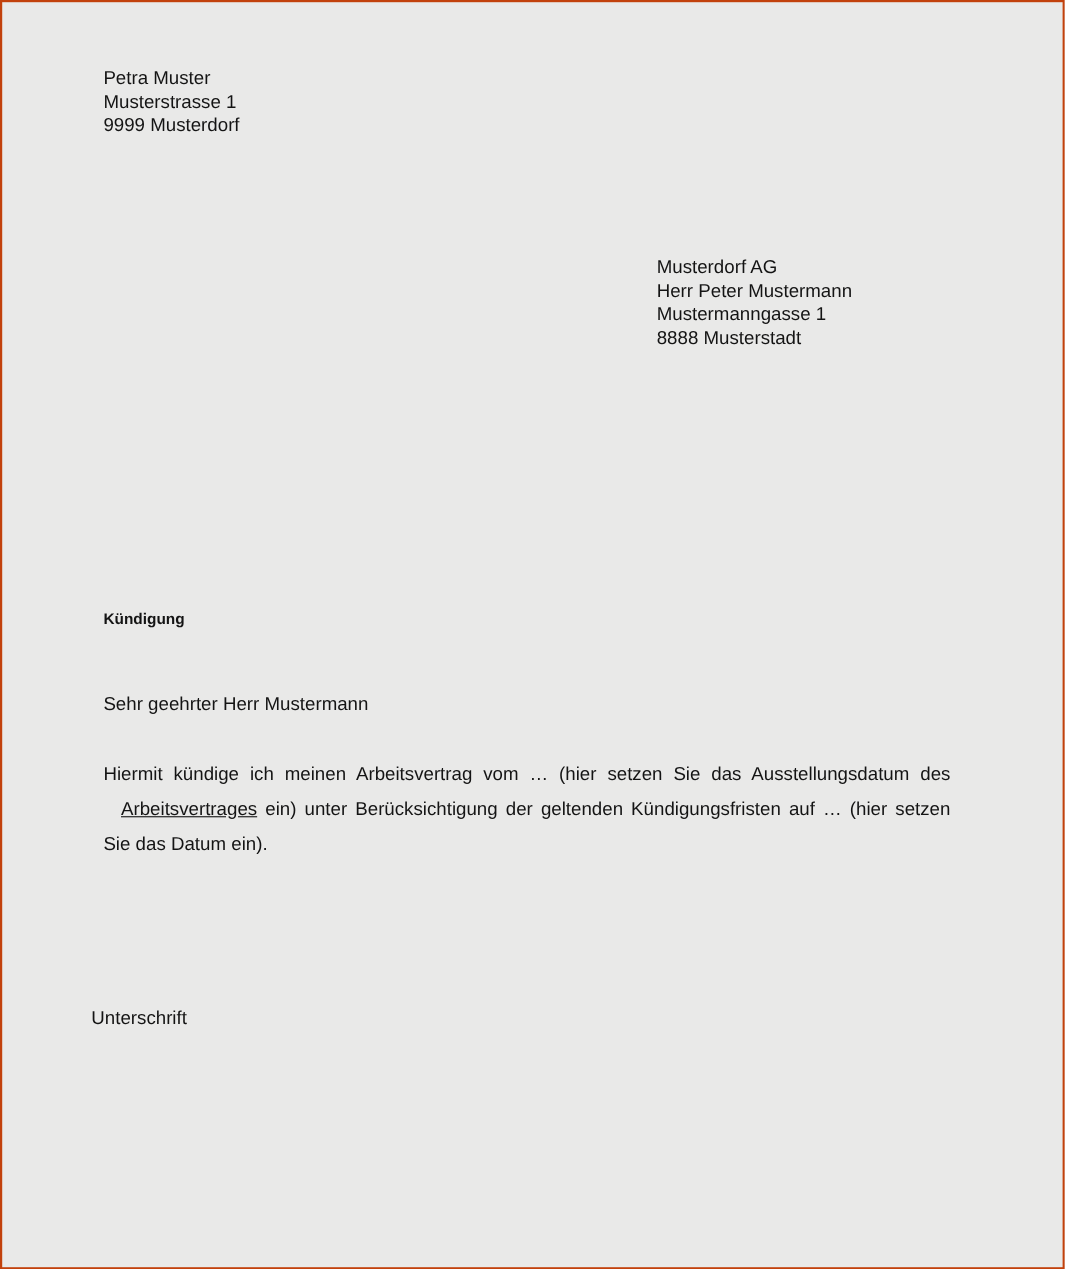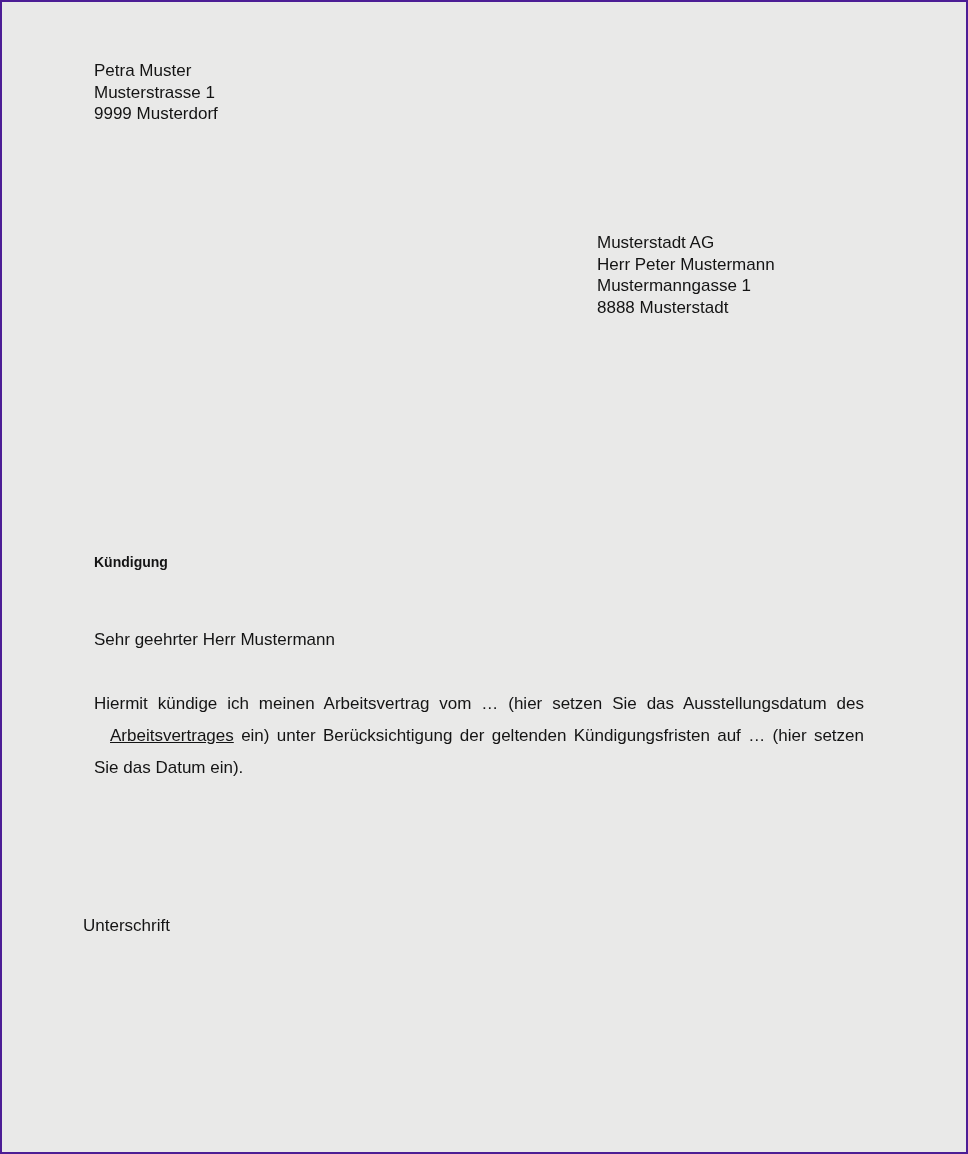--- a/index.html
+++ b/index.html
@@ -6,21 +6,21 @@
     margin: 0;
     padding: 0;
     background: #ffffff;
   }
   .page {
     position: relative;
     width: 968px;
     height: 1154px;
     box-sizing: border-box;
     background: #e9e9e8;
-    border: 2px solid #4c1d95;
+    border: 2px solid #c2410c;
     font-family: "Liberation Sans", sans-serif;
     color: #141414;
     font-size: 17px;
     overflow: hidden;
   }
   .block { position: absolute; }
   .address-block div { line-height: 21.5px; }
   .sender { left: 92px; top: 58px; }
   .recipient { left: 595px; top: 230px; }
   .dateline { left: 92px; top: 422px; line-height: 21px; }
@@ -44,21 +44,21 @@
 
 <div class="page">
 
   <div class="block address-block sender">
     <div>Petra Muster</div>
     <div>Musterstrasse 1</div>
     <div>9999 Musterdorf</div>
   </div>
 
   <div class="block address-block recipient">
-    <div>Musterstadt AG</div>
+    <div>Musterdorf AG</div>
     <div>Herr Peter Mustermann</div>
     <div>Mustermanngasse 1</div>
     <div>8888 Musterstadt</div>
   </div>
 
 
   <div class="block subject">Kündigung</div>
 
   <div class="block salutation">Sehr geehrter Herr Mustermann</div>
 

